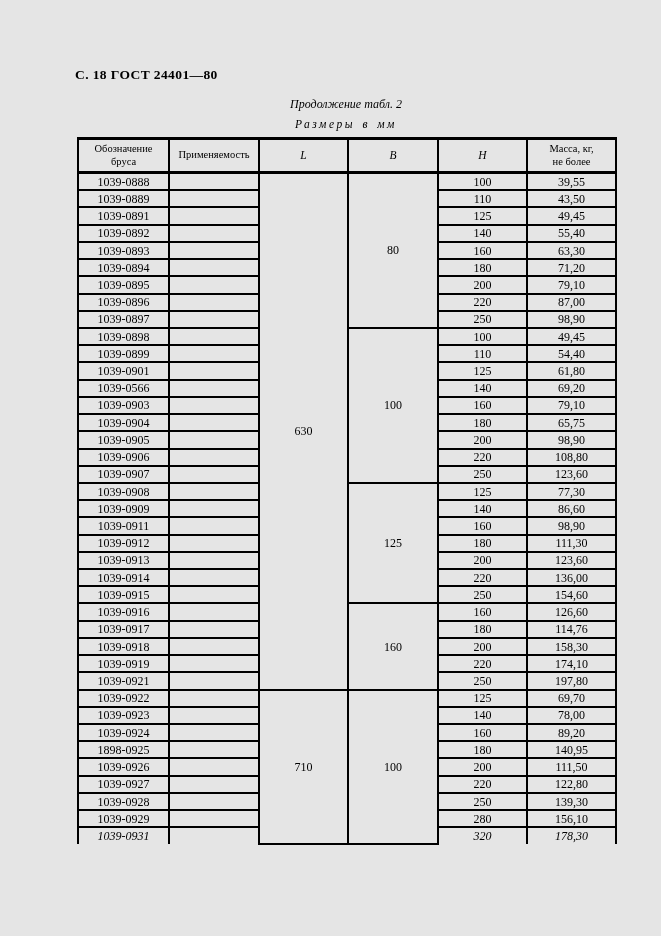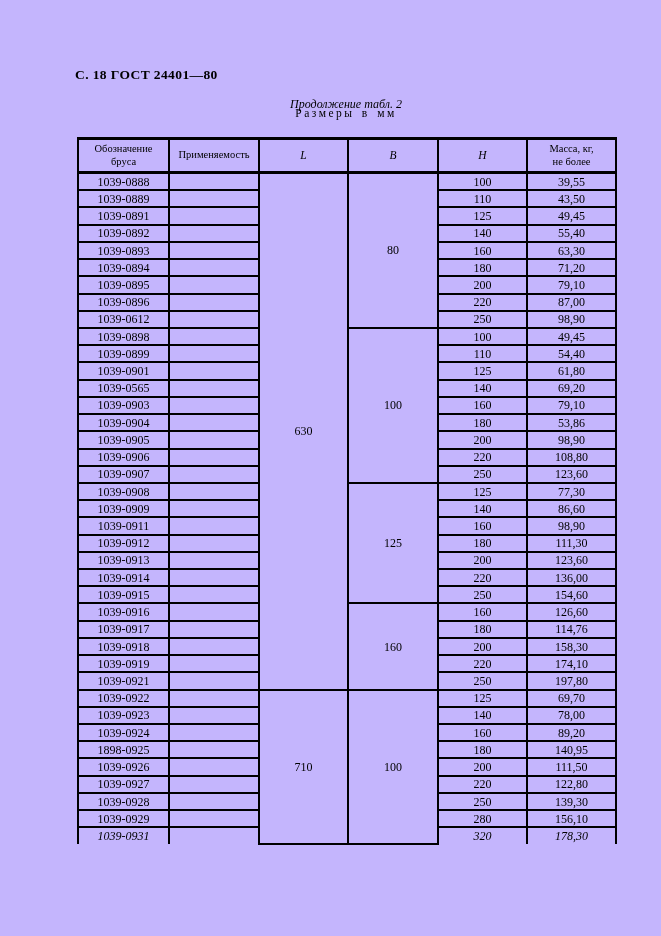--- a/index.html
+++ b/index.html
@@ -2,32 +2,32 @@
 <html><head>
 <meta charset="utf-8">
 <style>
   html,body { margin:0; padding:0; }
   body {
     width:661px; height:936px; position:relative;
     background:#ffffff; color:#000;
     font-family:"Liberation Serif", serif;
     overflow:hidden;
   }
-  .page { position:absolute; inset:0; background:#c4b5fd;padding-left:48px; }
+  .page { position:absolute; inset:0; background:#e5e5e5;padding-left:48px; }
   .doc-header {
     position:absolute; left:75px; top:67px;
     font-weight:bold; font-size:13.5px; letter-spacing:0.4px; white-space:nowrap;
   }
   .continuation {
     position:absolute; left:77px; top:97px; width:538px;
     text-align:center; font-style:italic; font-size:12px; white-space:nowrap;
   }
   .caption {
-    position:absolute; left:77px; top:107px; width:538px;
-    text-align:center; font-size:11.5px; letter-spacing:2.5px; word-spacing:2px;
+    position:absolute; left:77px; top:118px; width:538px;
+    text-align:center; font-size:11.5px; letter-spacing:2.5px; word-spacing:2px;font-style:italic;
   }
   table.gost-table {
     position:absolute; left:77px; top:137px;
     width:538px; height:708px;
     border-collapse:collapse; table-layout:fixed;
     border-top:3px solid #000; border-bottom:none;
   }
   col.c1 { width:91px; } col.c2 { width:90px; } col.c3 { width:89px; }
   col.c4 { width:90px; } col.c5 { width:89px; } col.c6 { width:89px; }
   th, td {
@@ -131,21 +131,21 @@
           <td>200</td>
           <td>79,10</td>
         </tr>
         <tr>
           <td>1039-0896</td>
           <td></td>
           <td>220</td>
           <td>87,00</td>
         </tr>
         <tr>
-          <td>1039-0612</td>
+          <td>1039-0897</td>
           <td></td>
           <td>250</td>
           <td>98,90</td>
         </tr>
         <tr>
           <td>1039-0898</td>
           <td></td>
           <td class="dim-cell" rowspan="9">100</td>
           <td>100</td>
           <td>49,45</td>
@@ -156,36 +156,36 @@
           <td>110</td>
           <td>54,40</td>
         </tr>
         <tr>
           <td>1039-0901</td>
           <td></td>
           <td>125</td>
           <td>61,80</td>
         </tr>
         <tr>
-          <td>1039-0565</td>
+          <td>1039-0566</td>
           <td></td>
           <td>140</td>
           <td>69,20</td>
         </tr>
         <tr>
           <td>1039-0903</td>
           <td></td>
           <td>160</td>
           <td>79,10</td>
         </tr>
         <tr>
           <td>1039-0904</td>
           <td></td>
           <td>180</td>
-          <td>53,86</td>
+          <td>65,75</td>
         </tr>
         <tr>
           <td>1039-0905</td>
           <td></td>
           <td>200</td>
           <td>98,90</td>
         </tr>
         <tr>
           <td>1039-0906</td>
           <td></td>

